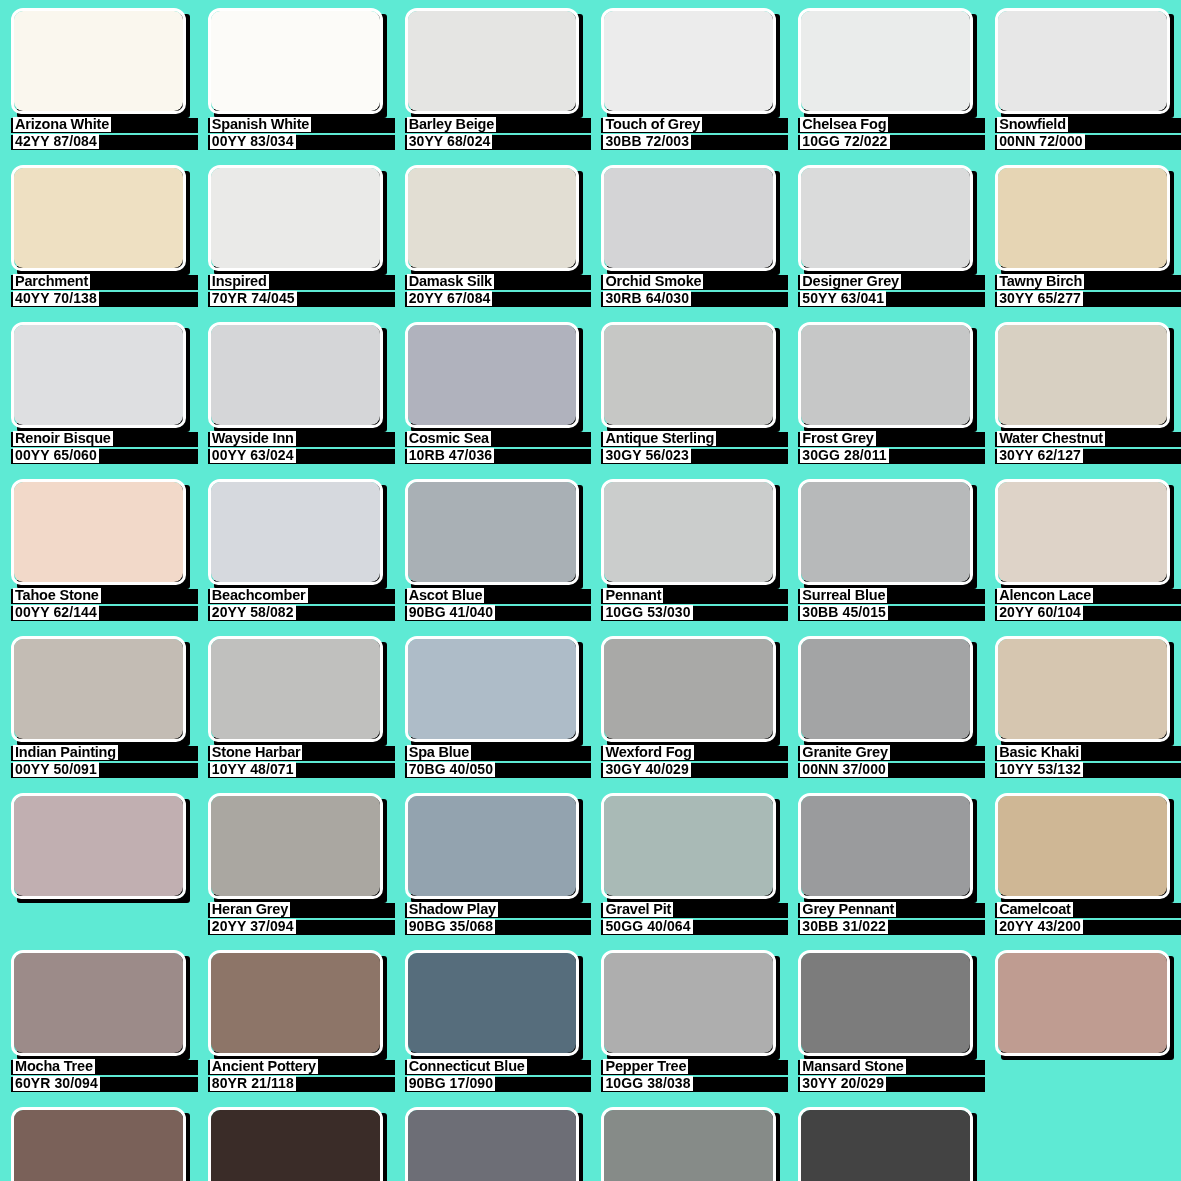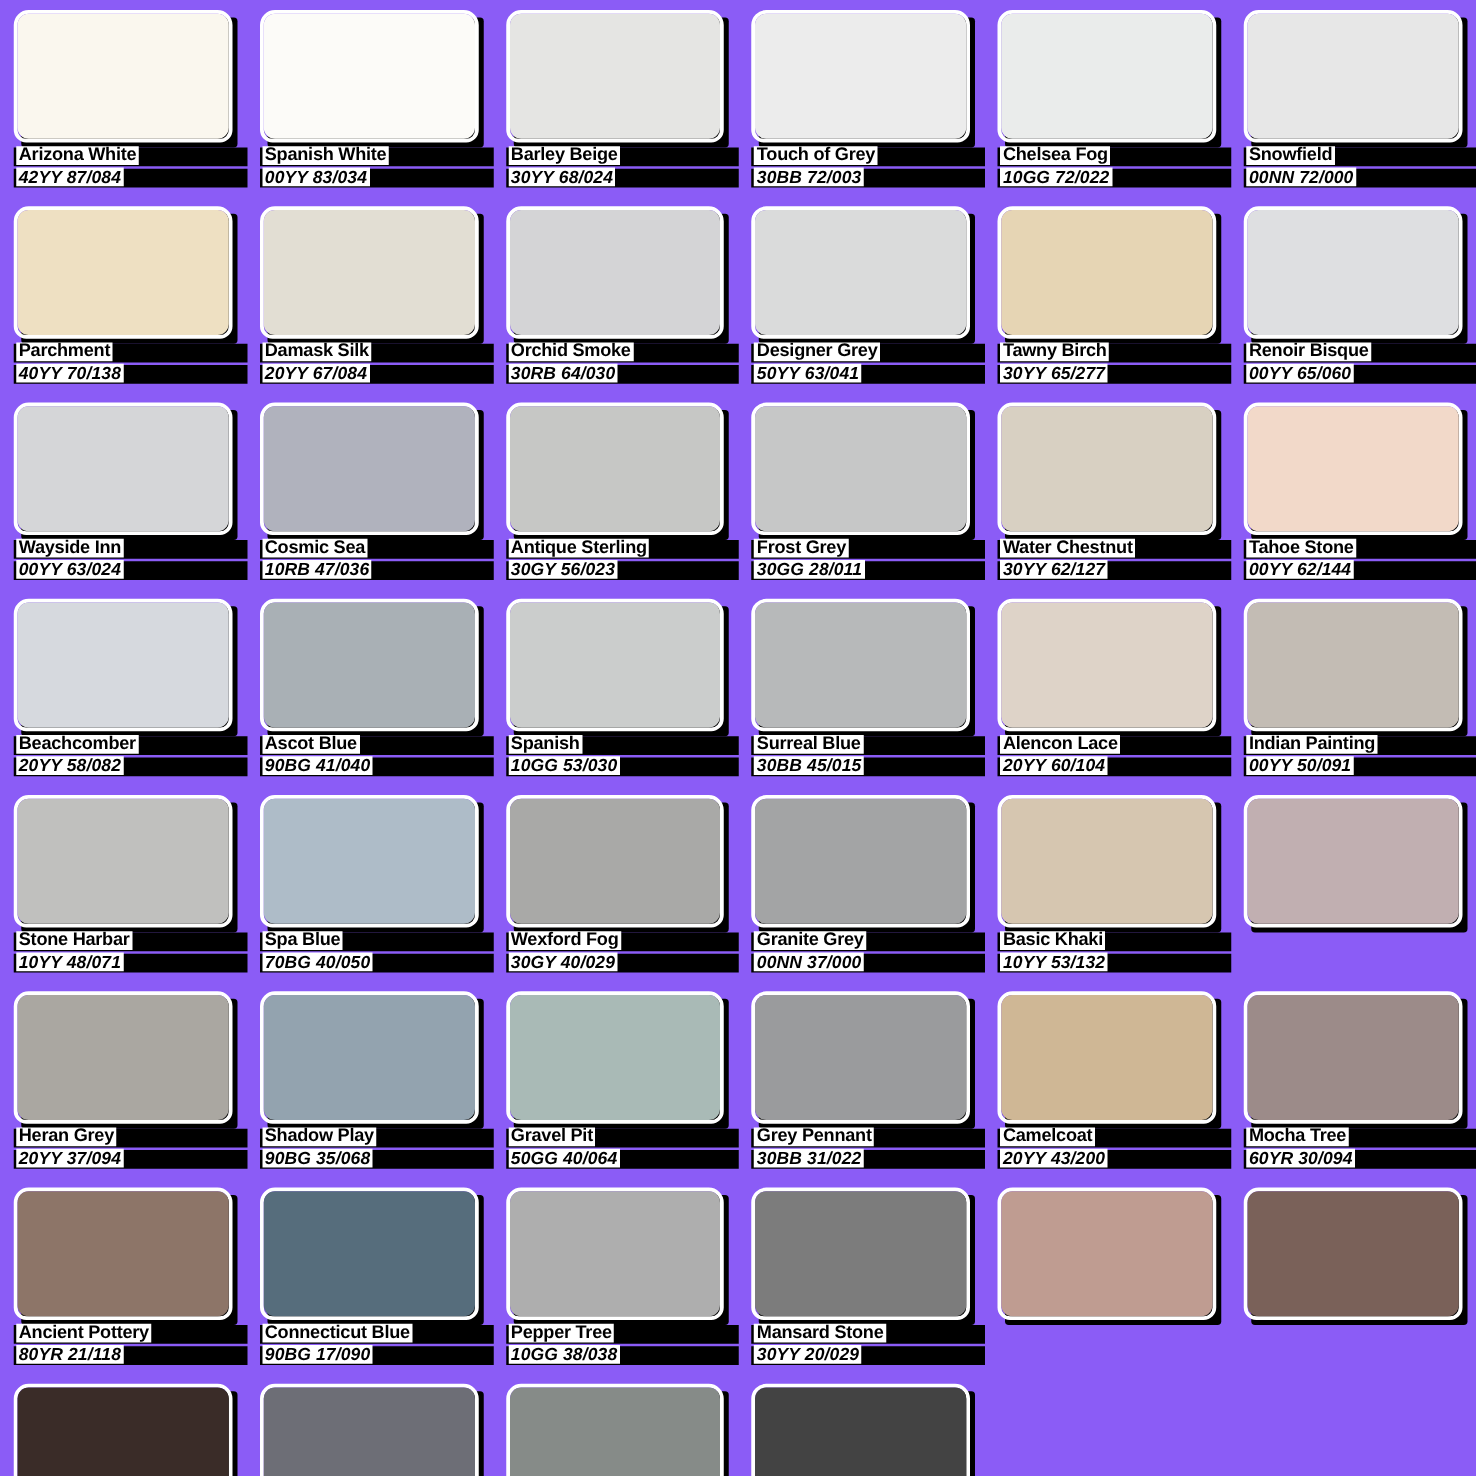--- a/index.html
+++ b/index.html
@@ -11,21 +11,21 @@
     width: 1181px;
     height: 1181px;
     font-family: "Liberation Sans", sans-serif;
     overflow: hidden;
   }
 
   #chart {
     position: relative;
     width: 1181px;
     height: 1181px;
-    background: #8b5cf6;
+    background: #5eead4;
   }
 
   .swatch-grid {
     position: absolute;
     left: 0;
     top: 0;
     width: 1181px;
     height: 1181px;
     display: grid;
     grid-template-columns: repeat(6, 1fr);
@@ -104,21 +104,20 @@
     line-height: 15px;
   }
   .color-name {
     top: 0px;
     font-size: 14.5px;
   }
   .color-code {
     top: 17px;
     font-size: 14px;
     letter-spacing: 0.1px;
-    font-style: italic;
   }
 </style>
 </head>
 <body>
 
 <div id="chart">
   <div class="swatch-grid">
       <div class="swatch-cell">
         <div class="chip-wrap">
           <div class="chip-shadow"></div>
@@ -214,20 +213,34 @@
           <div class="label-bar-top"></div>
           <div class="label-bar-bottom"></div>
           <div class="color-name">Parchment</div>
           <div class="color-code">40YY 70/138</div>
         </div>
       </div>
       <div class="swatch-cell">
         <div class="chip-wrap">
           <div class="chip-shadow"></div>
           <div class="chip">
+            <div class="chip-inner" style="background: rgb(234, 234, 232);"></div>
+          </div>
+        </div>
+        <div class="label-block">
+          <div class="label-bar-top"></div>
+          <div class="label-bar-bottom"></div>
+          <div class="color-name">Inspired</div>
+          <div class="color-code">70YR 74/045</div>
+        </div>
+      </div>
+      <div class="swatch-cell">
+        <div class="chip-wrap">
+          <div class="chip-shadow"></div>
+          <div class="chip">
             <div class="chip-inner" style="background: rgb(226, 222, 211);"></div>
           </div>
         </div>
         <div class="label-block">
           <div class="label-bar-top"></div>
           <div class="label-bar-bottom"></div>
           <div class="color-name">Damask Silk</div>
           <div class="color-code">20YY 67/084</div>
         </div>
       </div>
@@ -402,21 +415,21 @@
       <div class="swatch-cell">
         <div class="chip-wrap">
           <div class="chip-shadow"></div>
           <div class="chip">
             <div class="chip-inner" style="background: rgb(203, 205, 204);"></div>
           </div>
         </div>
         <div class="label-block">
           <div class="label-bar-top"></div>
           <div class="label-bar-bottom"></div>
-          <div class="color-name">Spanish</div>
+          <div class="color-name">Pennant</div>
           <div class="color-code">10GG 53/030</div>
         </div>
       </div>
       <div class="swatch-cell">
         <div class="chip-wrap">
           <div class="chip-shadow"></div>
           <div class="chip">
             <div class="chip-inner" style="background: rgb(183, 185, 186);"></div>
           </div>
         </div>

